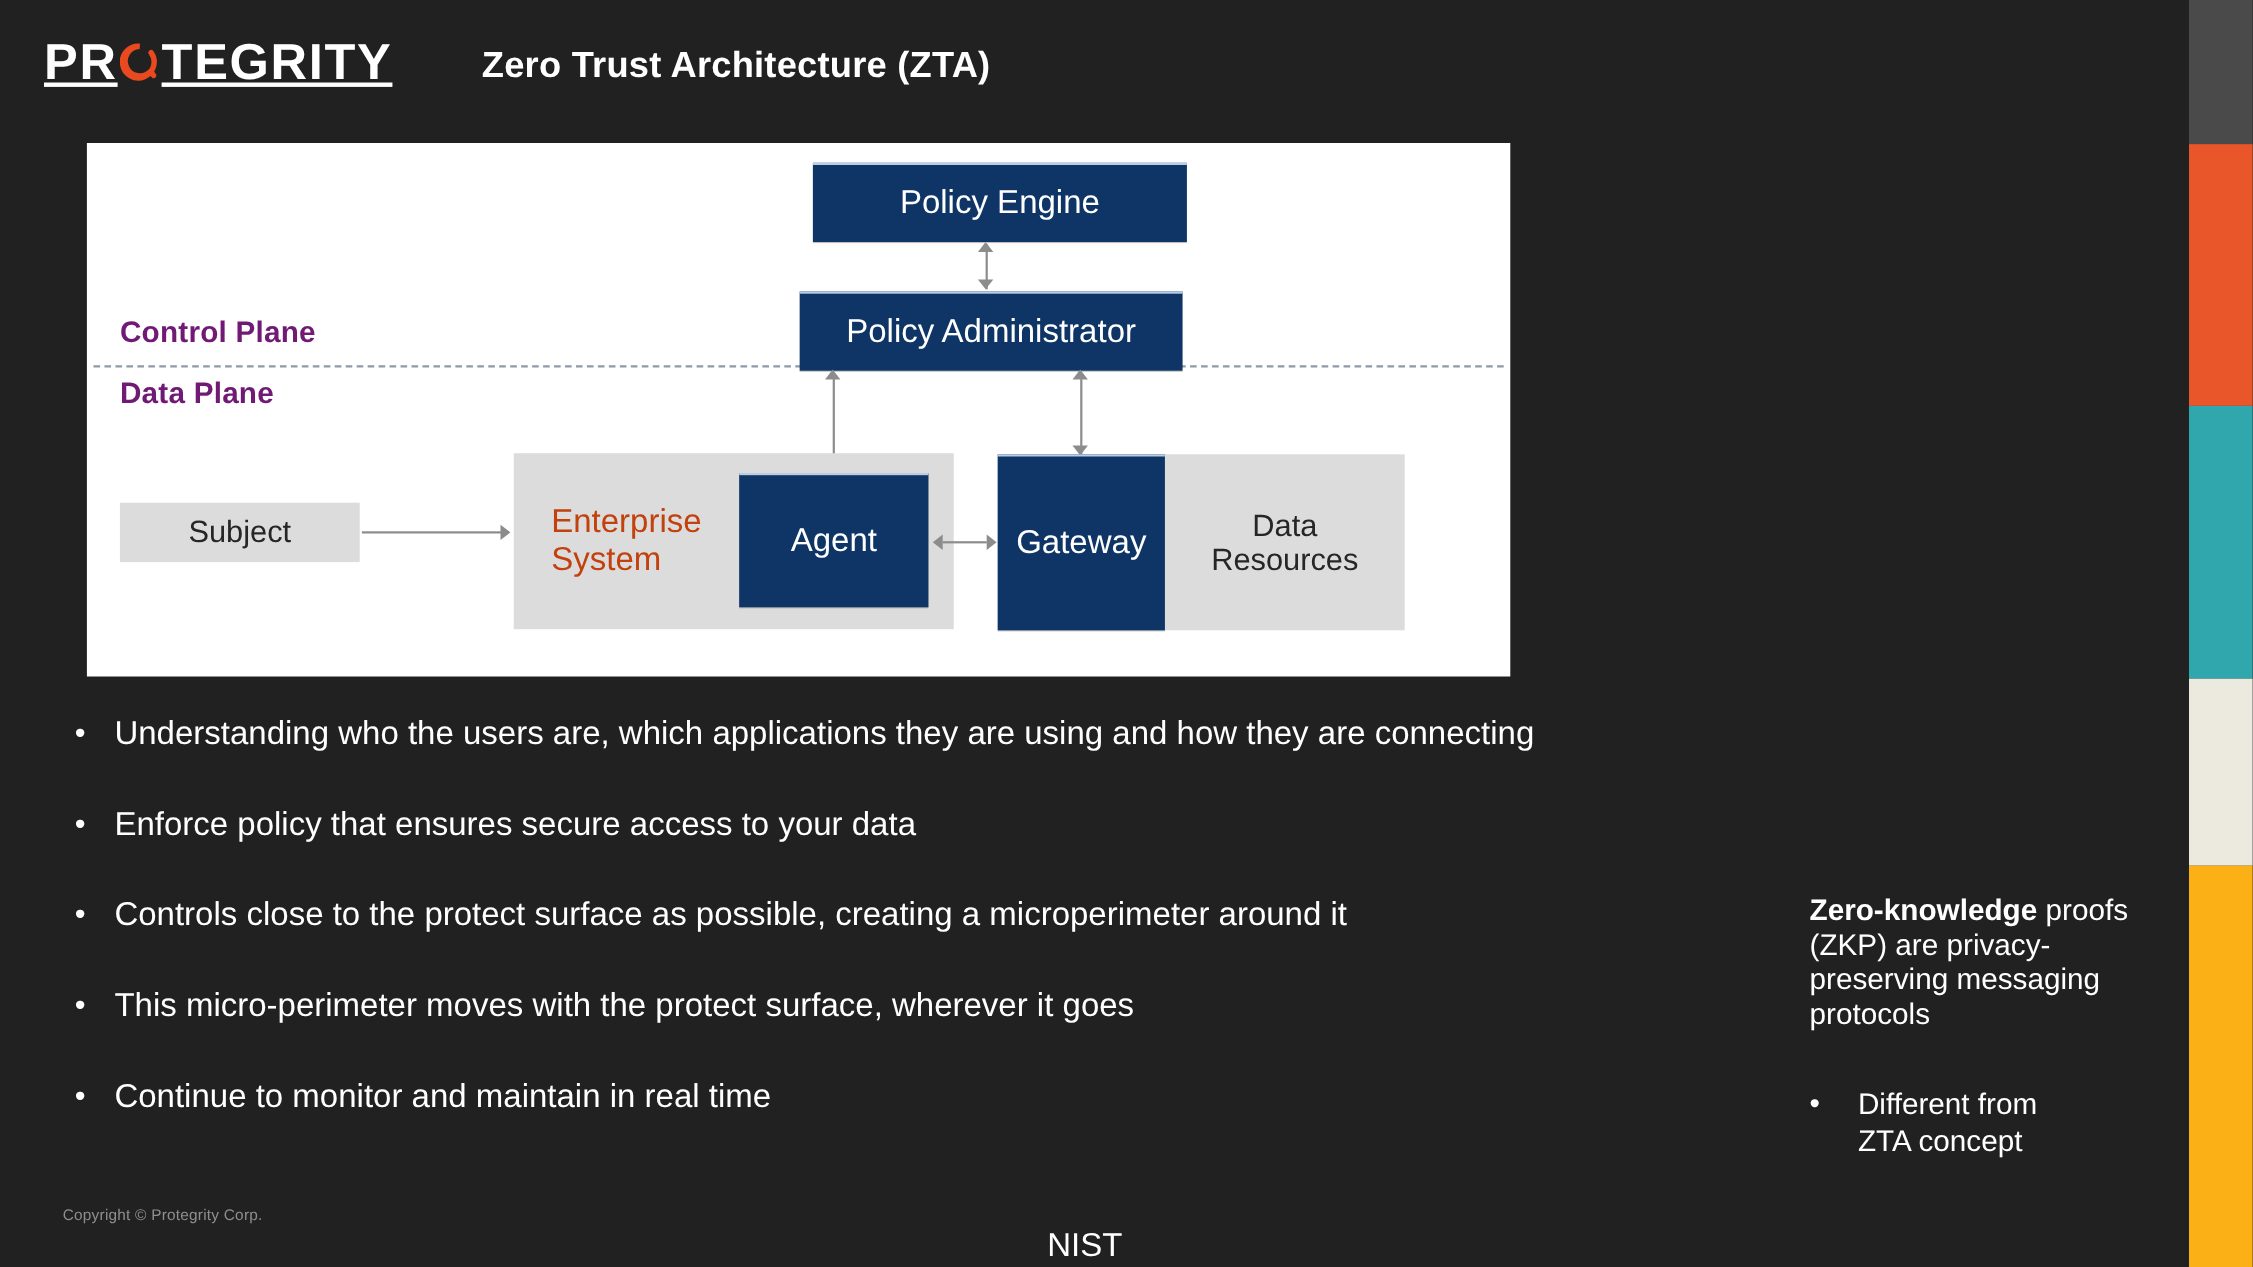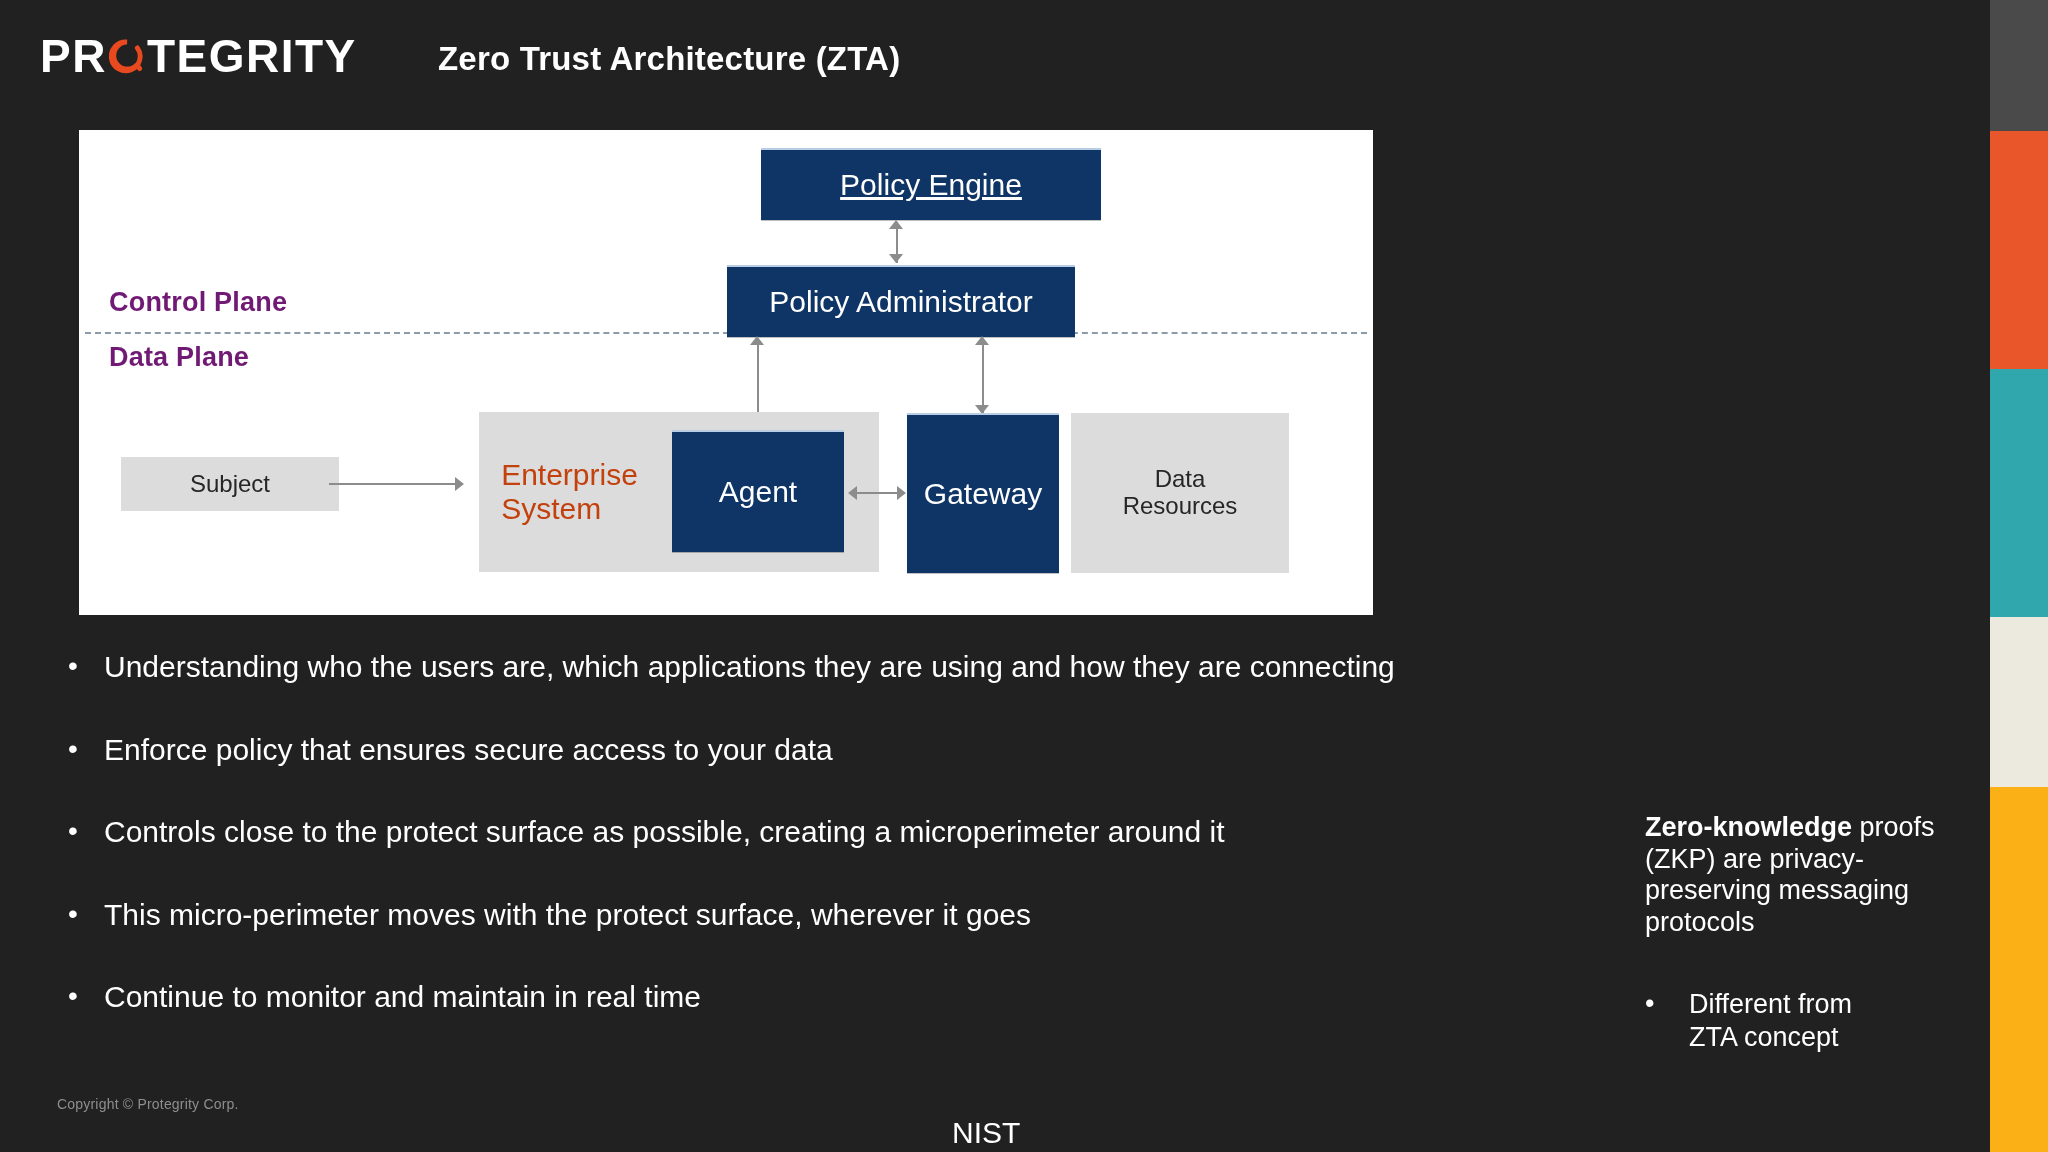--- a/index.html
+++ b/index.html
@@ -23,20 +23,21 @@
   }
   .logo-text {
     font-family: "Liberation Sans", sans-serif;
     font-weight: 700;
     font-size: 46px;
     letter-spacing: 1.5px;
     color: #ffffff;
     line-height: 1;
     display: flex;
     align-items: center;
+    text-decoration: underline;
   }
   .logo-o {
     position: relative;
     display: inline-block;
     width: 36px; height: 36px;
     margin: 0 2px;
     vertical-align: middle;
   }
   .logo-o svg { display:block; }
 
@@ -66,24 +67,23 @@
   .navy {
     background: #0e3566;
     color: #ffffff;
     font-size: 30px;
     border-top: 2px solid #b9cde4;
     box-shadow: 0 1px 0 rgba(0,0,0,.25);
   }
   .grey {
     background: #dcdcdc;
     color: #262626;
-    font-size: 24px;
-    margin-left: 12px;
-  }
-  #box-policy-engine   { left: 682px; top: 18px;  width: 340px; height: 72px; text-decoration: underline; }
+    font-size: 28px;
+  }
+  #box-policy-engine   { left: 660px; top: 18px;  width: 340px; height: 72px; }
   #box-policy-admin    { left: 648px; top: 135px; width: 348px; height: 72px; }
   #box-enterprise      { left: 388px; top: 282px; width: 400px; height: 160px; }
   #label-enterprise    {
     position: absolute; left: 388px; top: 282px; width: 205px; height: 160px;
     display:flex; align-items:center; justify-content:center;
     color:#c2410c; font-size: 30px; text-align:left; line-height: 1.15;
   }
   #box-agent           { left: 593px; top: 300px; width: 172px; height: 122px; }
   #box-gateway         { left: 828px; top: 283px; width: 152px; height: 160px; }
   #box-data-resources  { left: 980px; top: 283px; width: 218px; height: 160px; }

